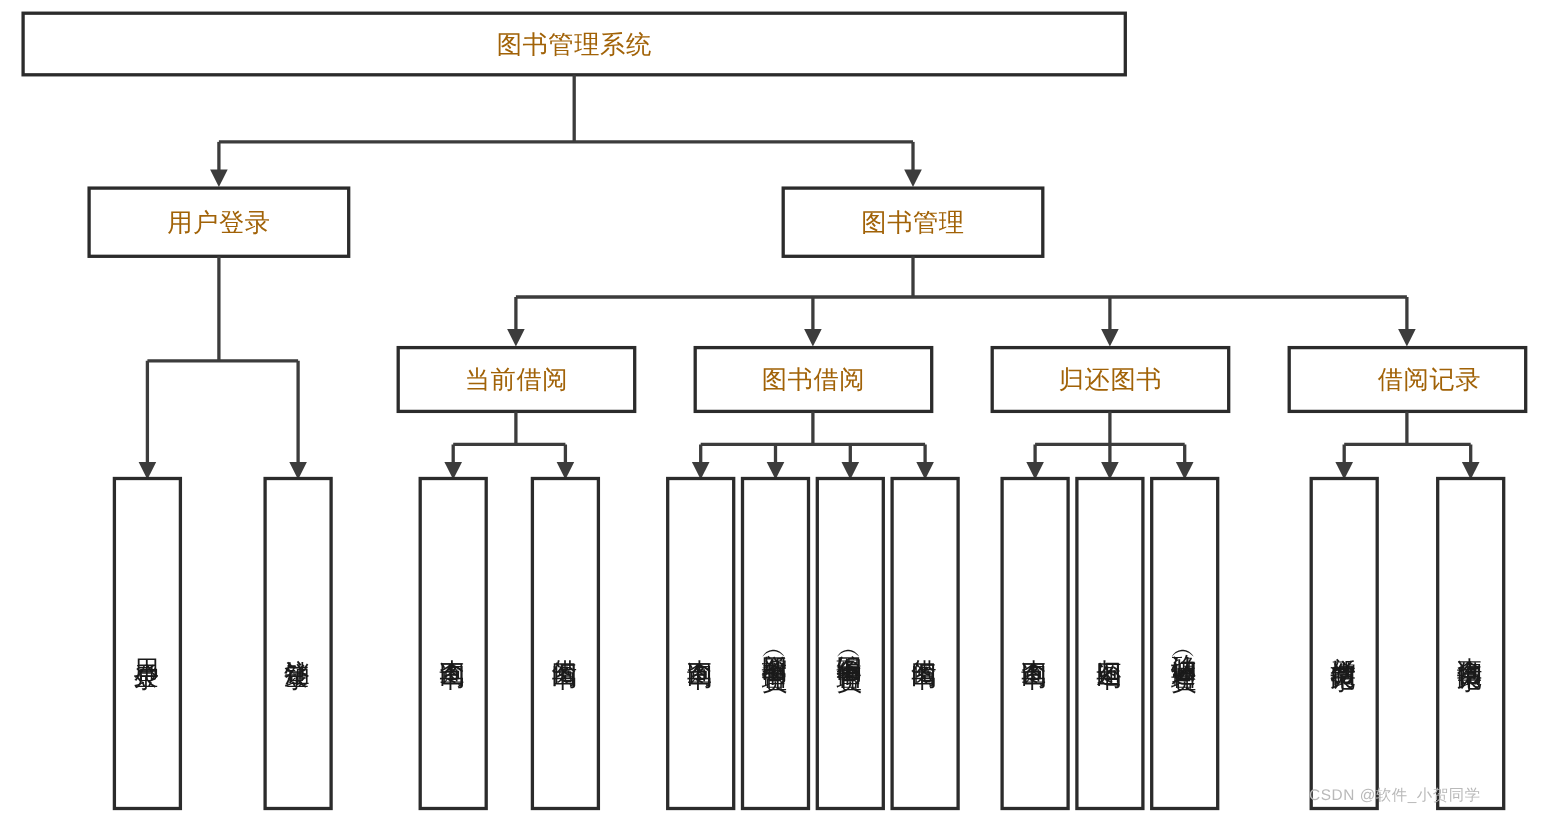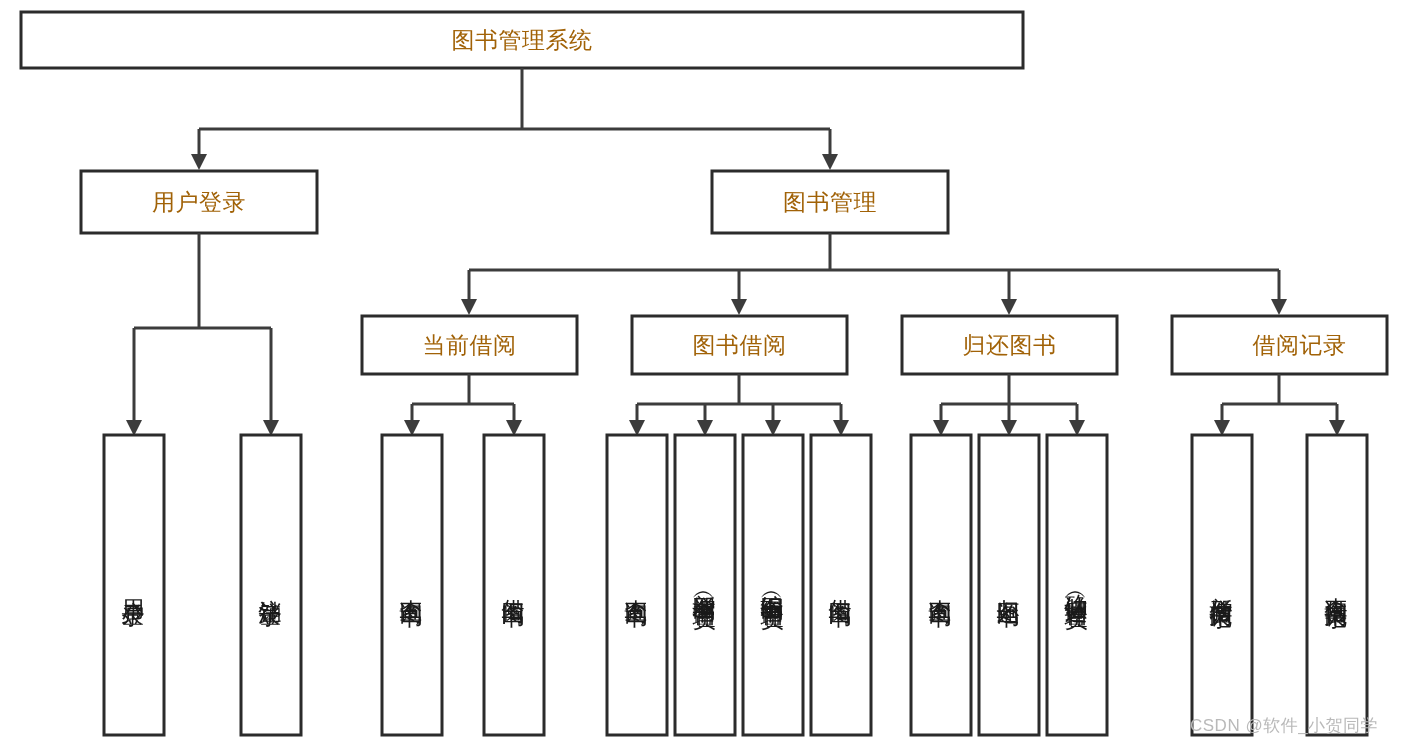--- a/index.html
+++ b/index.html
@@ -71,21 +71,21 @@
     letter-spacing: 2px;
     writing-mode: vertical-rl;
     text-orientation: upright;
     white-space: nowrap;
     pointer-events: none;
   }
   .watermark {
     position: absolute;
     color: #b9b9b9;
     font-family: "Liberation Sans", "DejaVu Sans", sans-serif;
-    font-size: 17px;
+    font-size: 14px;
     letter-spacing: 0.5px;
     white-space: nowrap;
     pointer-events: none;
   }
 </style>
 </head>
 <body>
 
 <div id="diagram-root">
 

